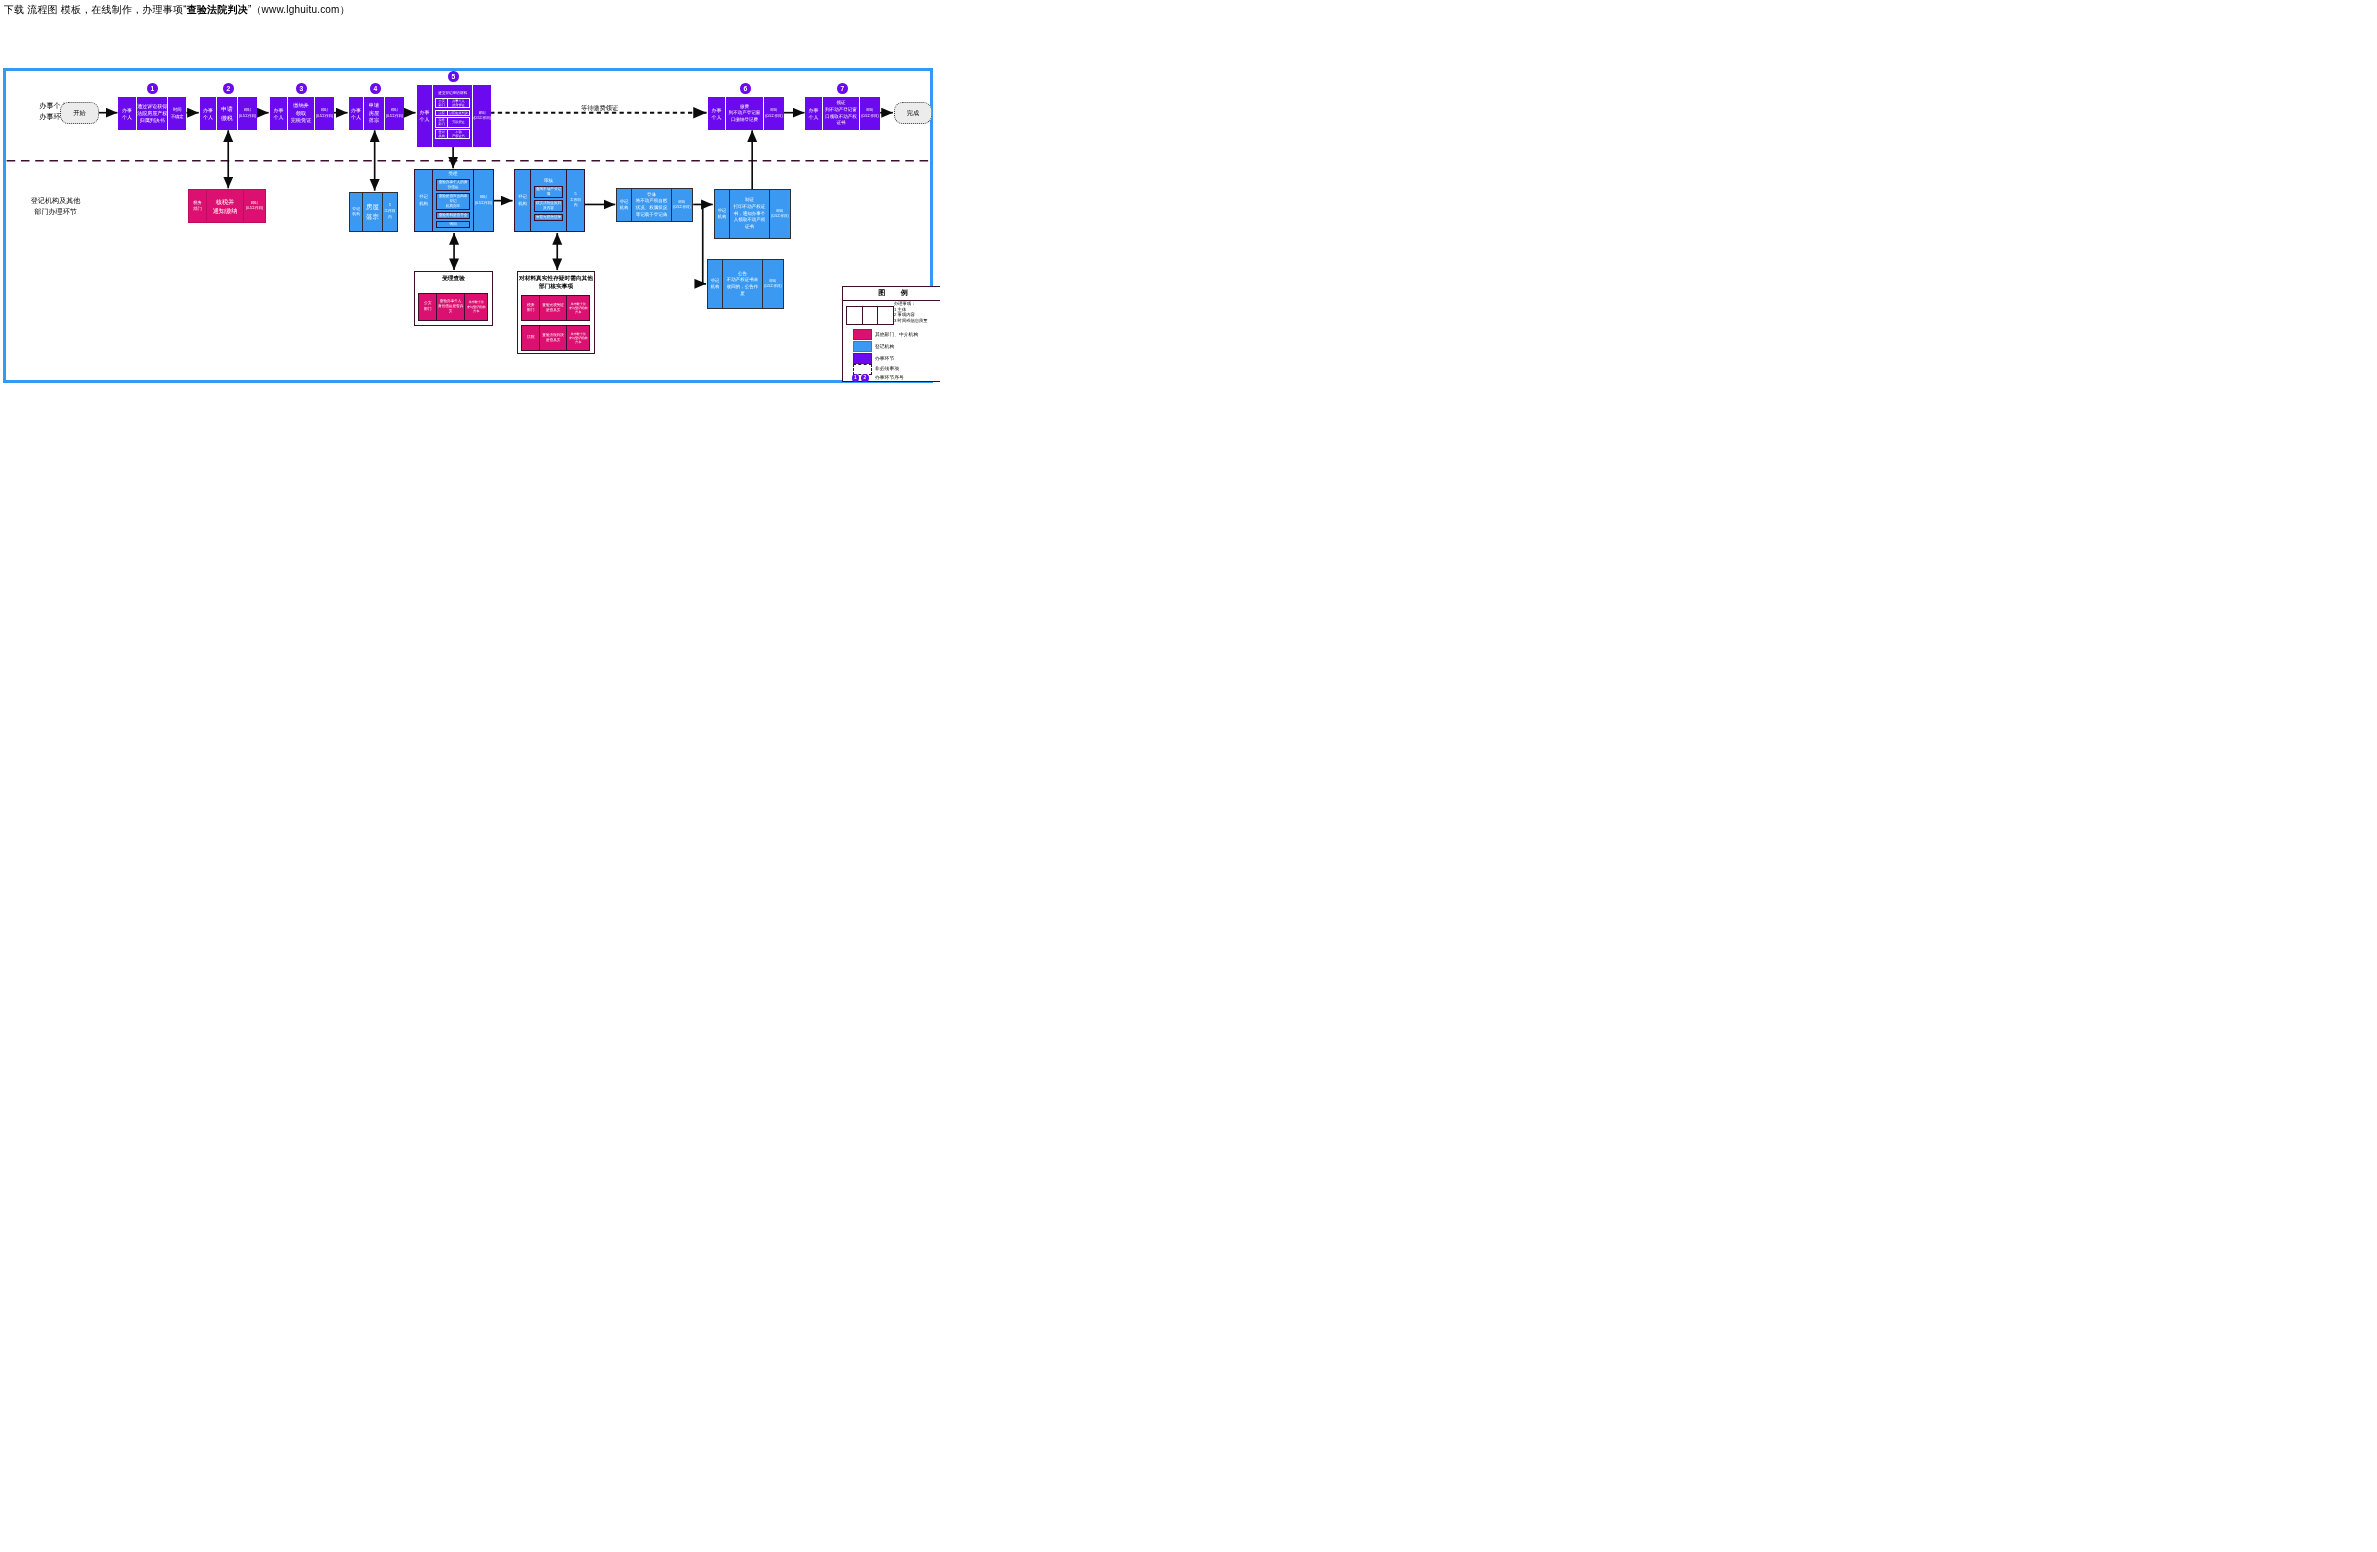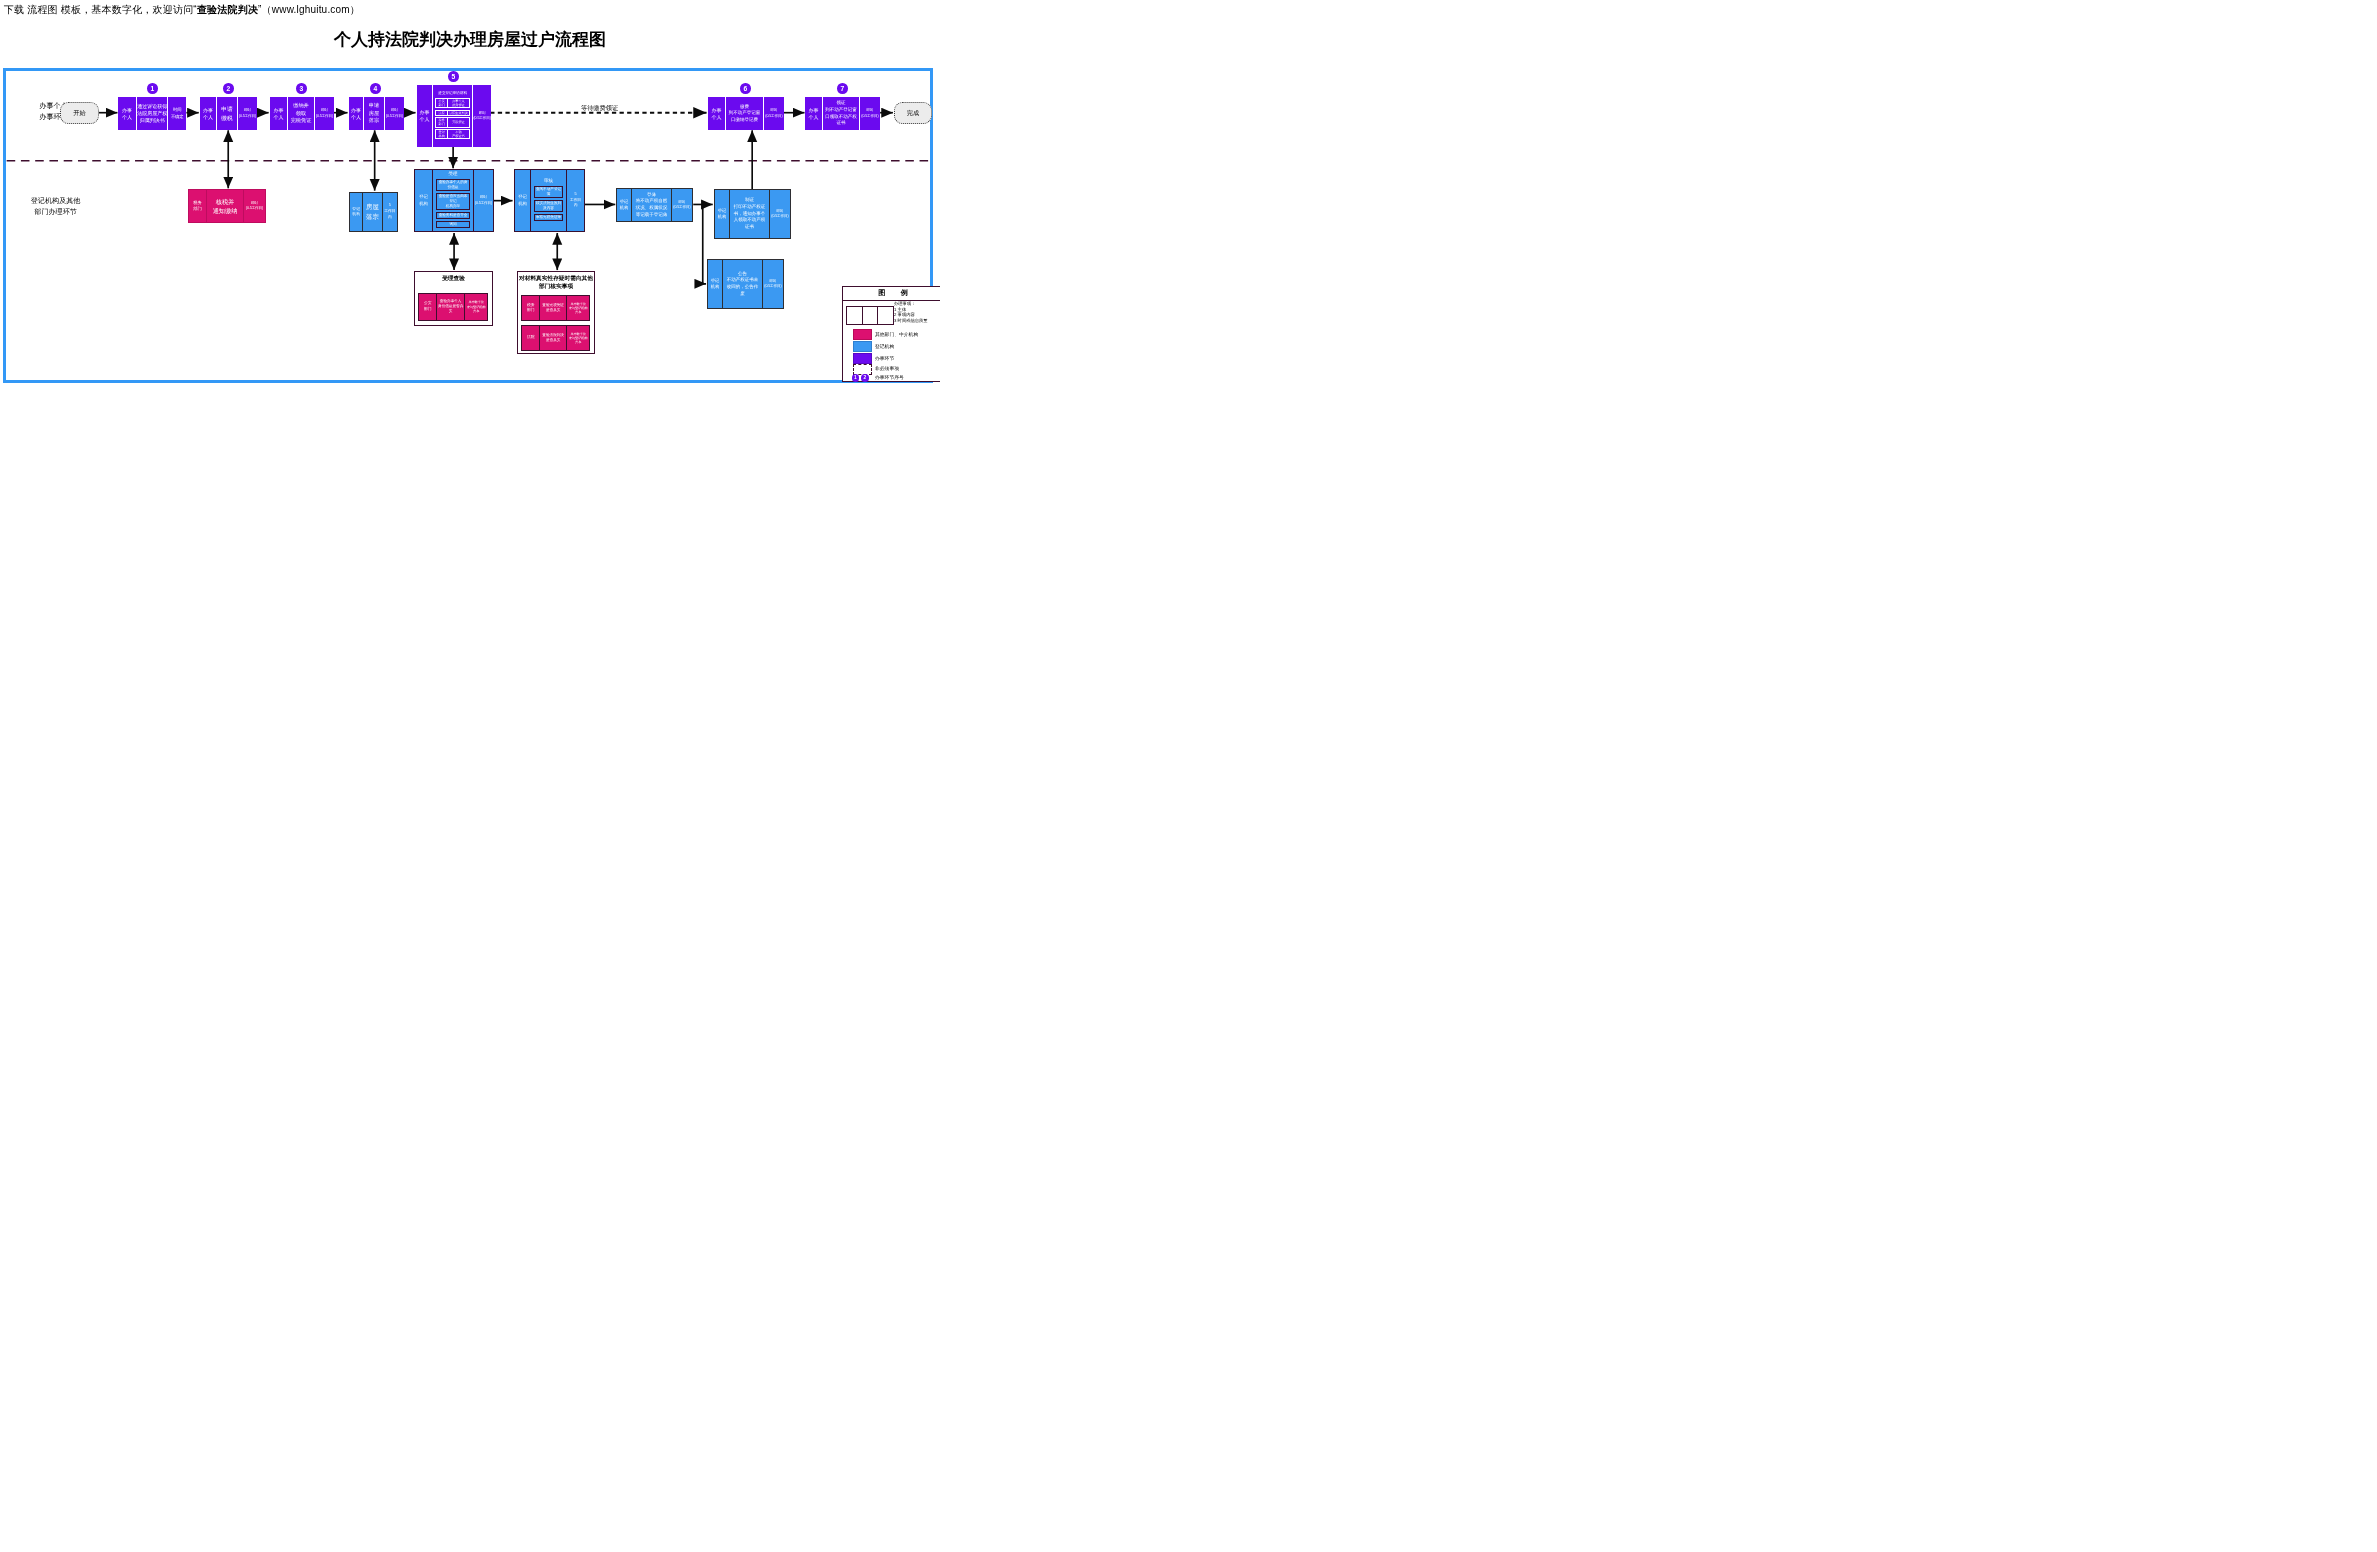--- a/index.html
+++ b/index.html
@@ -79,24 +79,23 @@
           display:flex;align-items:center;justify-content:center;font-size:4.8px;font-weight:700;}
   .wait-label{font-size:6.2px;color:#000;text-align:center;}
   svg.arrows{position:absolute;left:0;top:0;pointer-events:none;}
 </style>
 </head>
 <body>
 
 <div class="page">
 
   <div class="abs header">
-    <span>下载 流程图 模板，基本数字化，欢迎访问“</span><b>查验法院判决</b><span>”（www.lghuitu.com）</span>
-  </div>
-
-  <h1 class="abs title">个人持法院判决办理房屋过户流程图</h1>
+    <span>下载 流程图 模板，在线制作，办理事项“</span><b>查验法院判决</b><span>”（www.lghuitu.com）</span>
+  </div>
+
 
   <div class="abs frame"></div>
 
   <div class="abs lane-label pre" style="left:19px;top:101px;width:69px;">办事个人
 办事环节</div>
   <div class="abs lane-label pre" style="left:7.1px;top:196px;width:97px;">登记机构及其他
 部门办理环节</div>
 
   <svg class="arrows" width="940" height="388" viewBox="0 0 1977 816">
     <defs>

